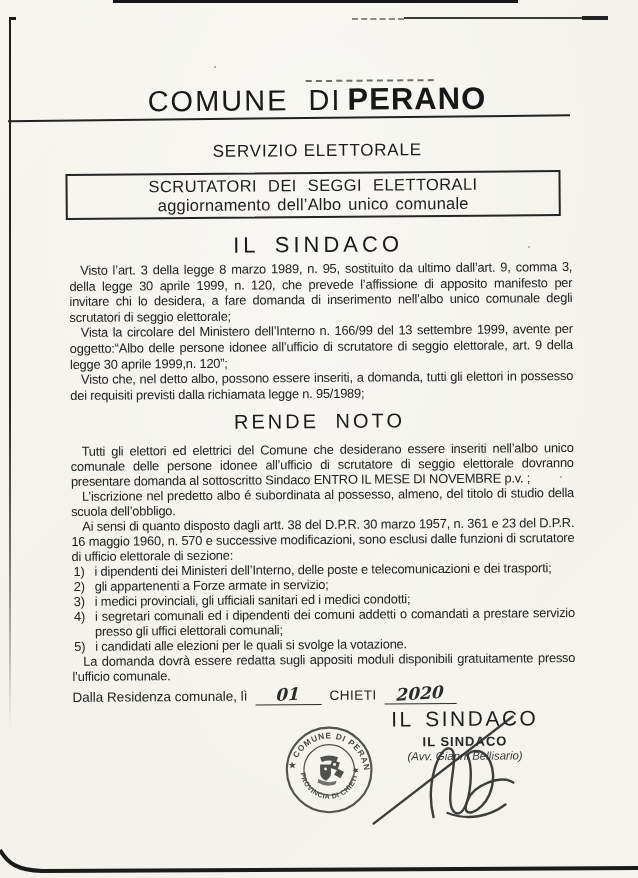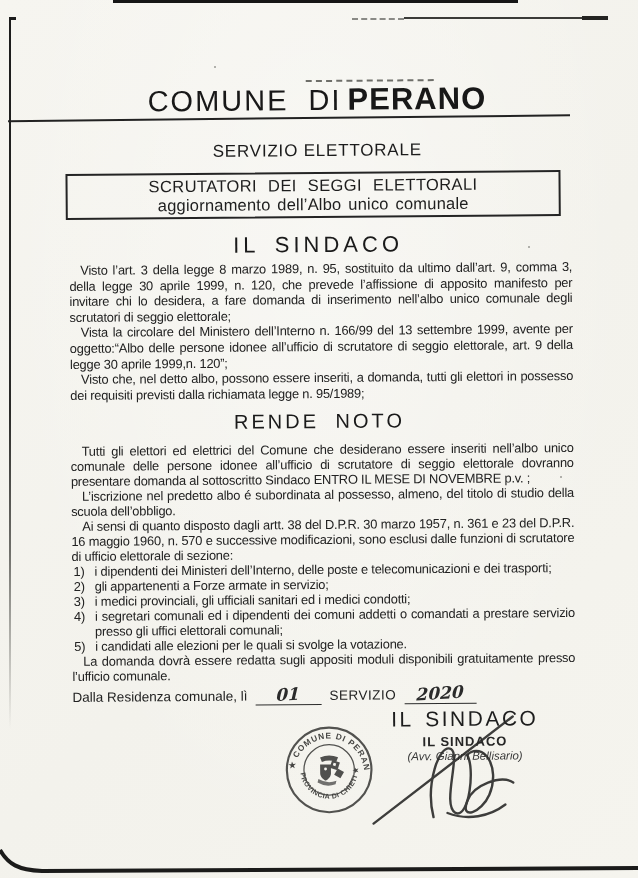--- a/index.html
+++ b/index.html
@@ -128,21 +128,21 @@
         </div>
         <div class="li">
           <span class="num">5)</span>
           <span>i candidati alle elezioni per le quali si svolge la votazione.</span>
         </div>
       </div>
       <p>La domanda dovrà essere redatta sugli appositi moduli disponibili gratuitamente presso l’ufficio comunale.</p>
     </section>
 
     <div class="dateline">
-      <span>Dalla Residenza comunale, lì</span><span class="fill"><span class="handwrite" style="display:inline-block">01</span></span><span class="month">SERVIZIO</span><span class="fill wide"><span class="handwrite" style="display:inline-block">2020</span></span>
+      <span>Dalla Residenza comunale, lì</span><span class="fill"><span class="handwrite" style="display:inline-block">01</span></span><span class="month">CHIETI</span><span class="fill wide"><span class="handwrite" style="display:inline-block">2020</span></span>
     </div>
 
     <div class="sig-block">
       <div class="sig-role">IL SINDACO</div>
       <div class="sig-stamp-role">IL SINDACO</div>
       <div class="sig-name">(Avv. Gianni Bellisario)</div>
       <svg class="sig-ink" width="220" height="125" viewBox="0 0 220 125">
         <g fill="none" stroke="#2a2a28" stroke-width="2.4" stroke-linecap="round" opacity="0.9">
           <path d="M18,118 L158,12"></path>
           <path d="M78,112 C70,80 84,38 96,44 C106,50 86,100 100,108 C114,114 120,62 112,50"></path>

